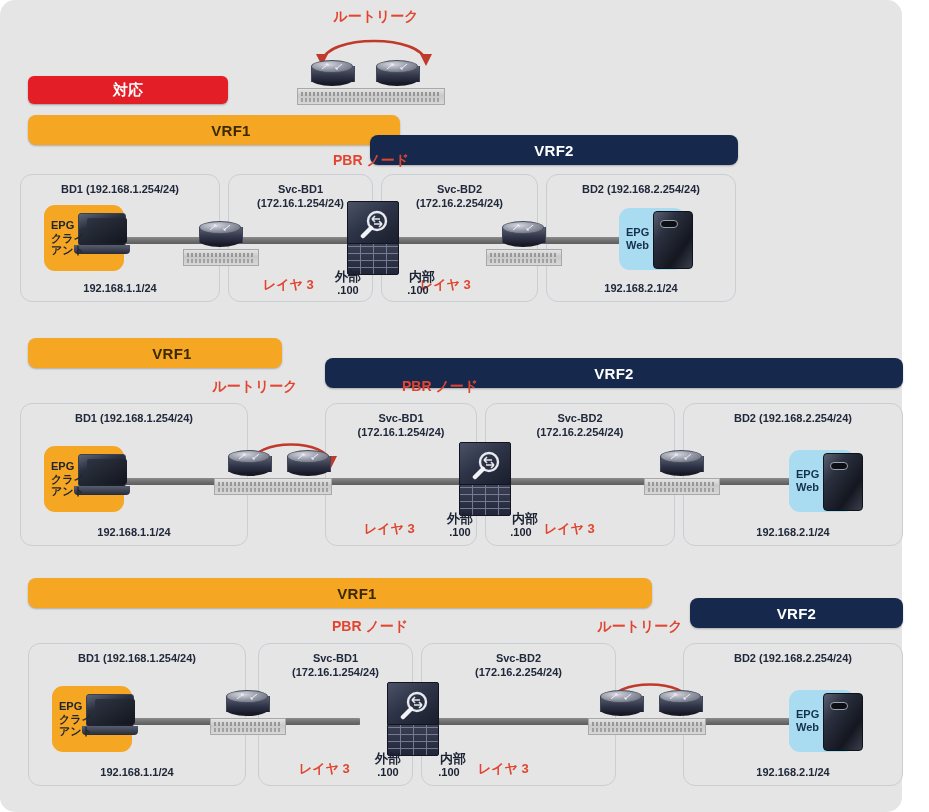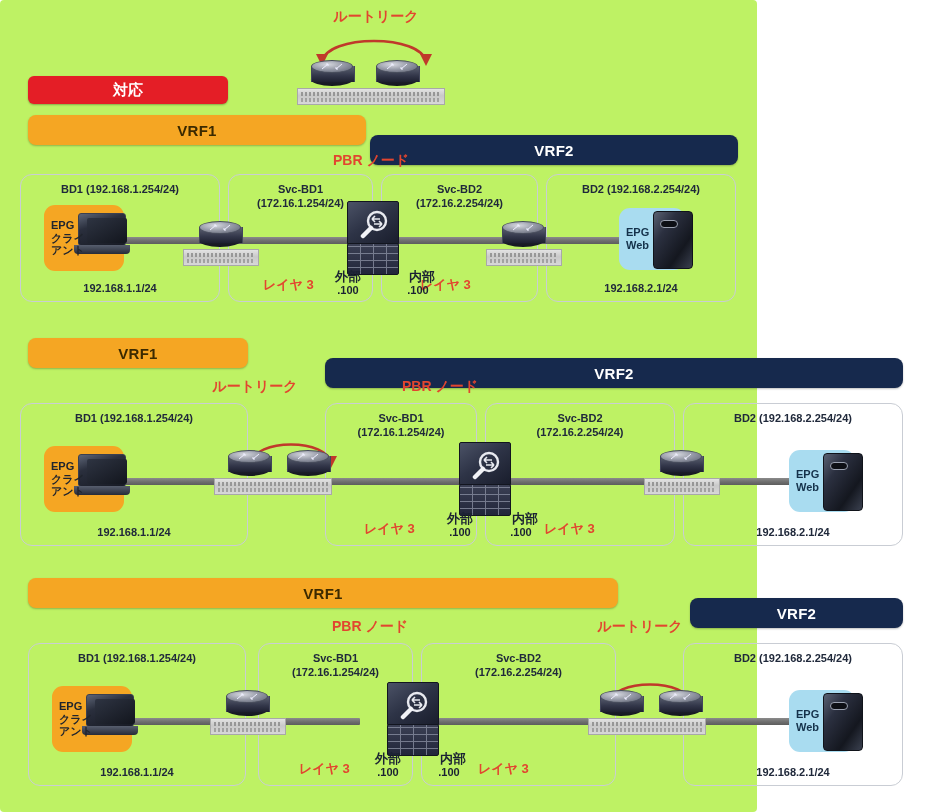--- a/index.html
+++ b/index.html
@@ -1,32 +1,32 @@
 <!DOCTYPE html>
 <html><head>
 <meta charset="utf-8">
 <style>
   html,body{margin:0;padding:0;background:#ffffff;}
   body{
     font-family:"Liberation Sans","DejaVu Sans",sans-serif;
     width:929px;height:812px;overflow:hidden;
   }
   #stage{
-    position:relative;width:757px;height:812px;
-    background:#bef264;border-radius:4px;box-sizing:border-box;
+    position:relative;width:902px;height:812px;
+    background:#e5e5e5;border-radius:15px;box-sizing:border-box;
   }
 
   
   .vrf{
     position:absolute;height:30px;border-radius:8px;
     display:flex;align-items:center;justify-content:center;
     font-size:15px;font-weight:bold;letter-spacing:.3px;
     box-shadow:0 1px 2px rgba(0,0,0,.25);
   }
-  .vrf1{background:#F5A623;color:#3b2a00;}
+  .vrf1{background:#F5A623;color:#3b2a00;padding-left:34px;}
   .vrf2{background:#16294d;color:#ffffff;margin-top:20px;}
 
   
   .badge{
     position:absolute;height:28px;border-radius:6px;
     background:#E41E26;color:#fff;font-size:15px;font-weight:bold;
     display:flex;align-items:center;justify-content:center;
     box-shadow:0 1px 2px rgba(0,0,0,.3);
   }
 

